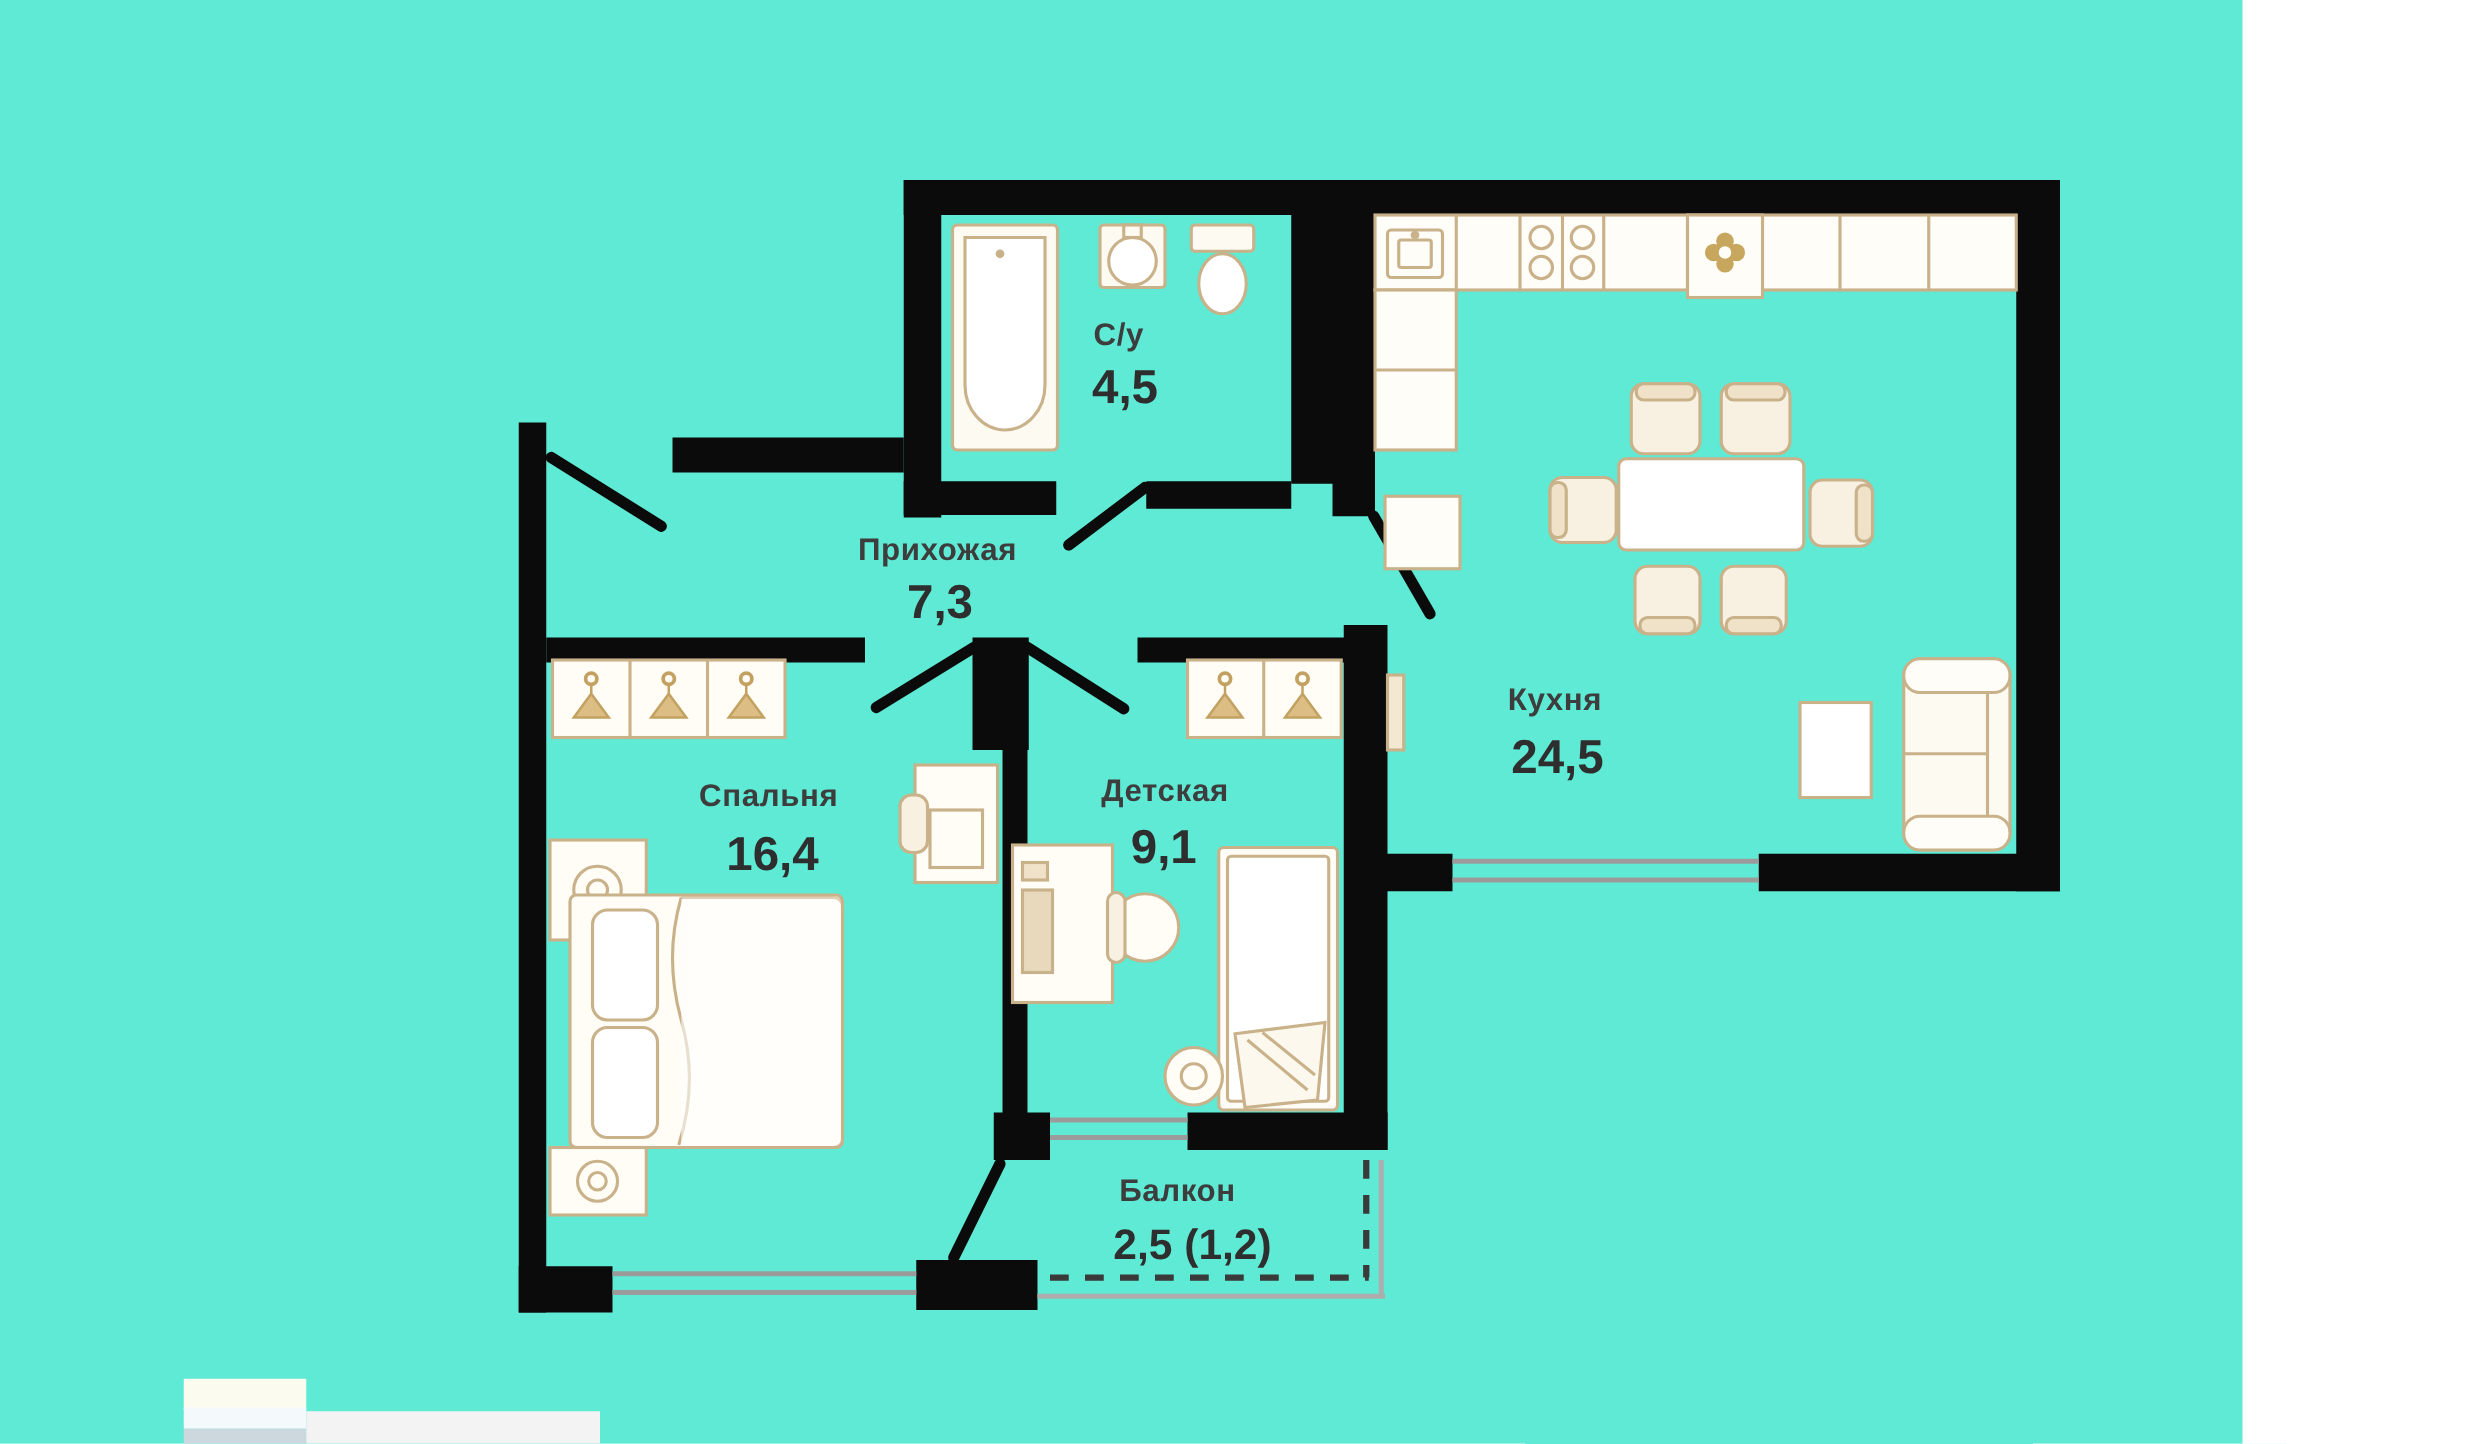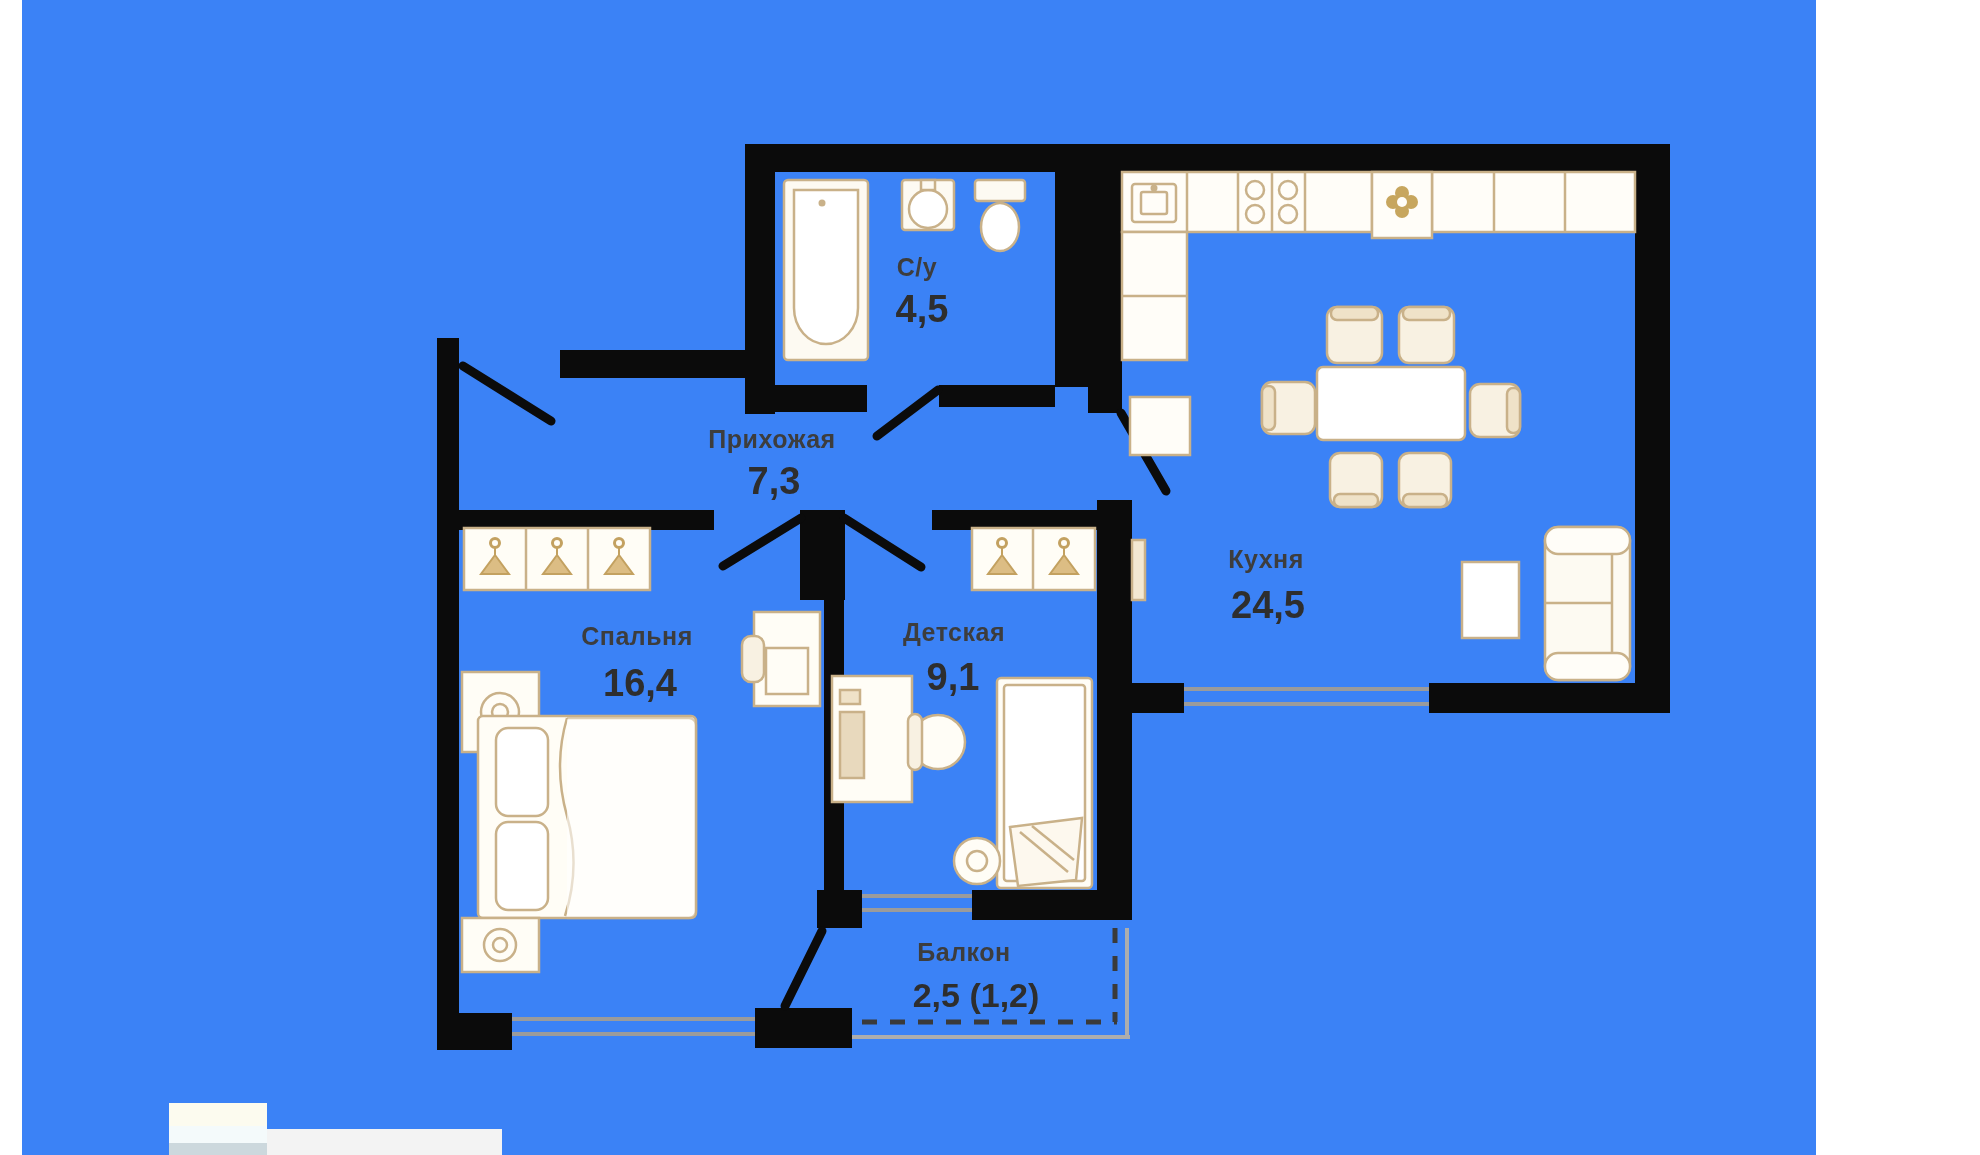--- a/index.html
+++ b/index.html
@@ -1,17 +1,17 @@
 <!DOCTYPE html>
 <html><head>
 <meta charset="utf-8">
 <style>
   html,body{margin:0;padding:0;background:#ffffff;}
-  #stage{position:relative;width:1794px;height:1155px;background:#3b82f6;overflow:hidden;
-         font-family:"Liberation Sans",sans-serif;margin-left:22px;}
+  #stage{position:relative;width:1794px;height:1155px;background:#5eead4;overflow:hidden;
+         font-family:"Liberation Sans",sans-serif;}
   #plan-svg{position:absolute;left:0;top:0;}
   .room-name{font-family:"Liberation Sans",sans-serif;font-size:25px;font-weight:600;
              fill:#3d3d3d;text-anchor:middle;letter-spacing:.5px;}
   .room-area{font-family:"Liberation Sans",sans-serif;font-size:38px;font-weight:700;
              fill:#2e2e2e;text-anchor:middle;}
   .room-area.small{font-size:34px;}
   .artifact{position:absolute;}
 </style>
 </head>
 <body>

